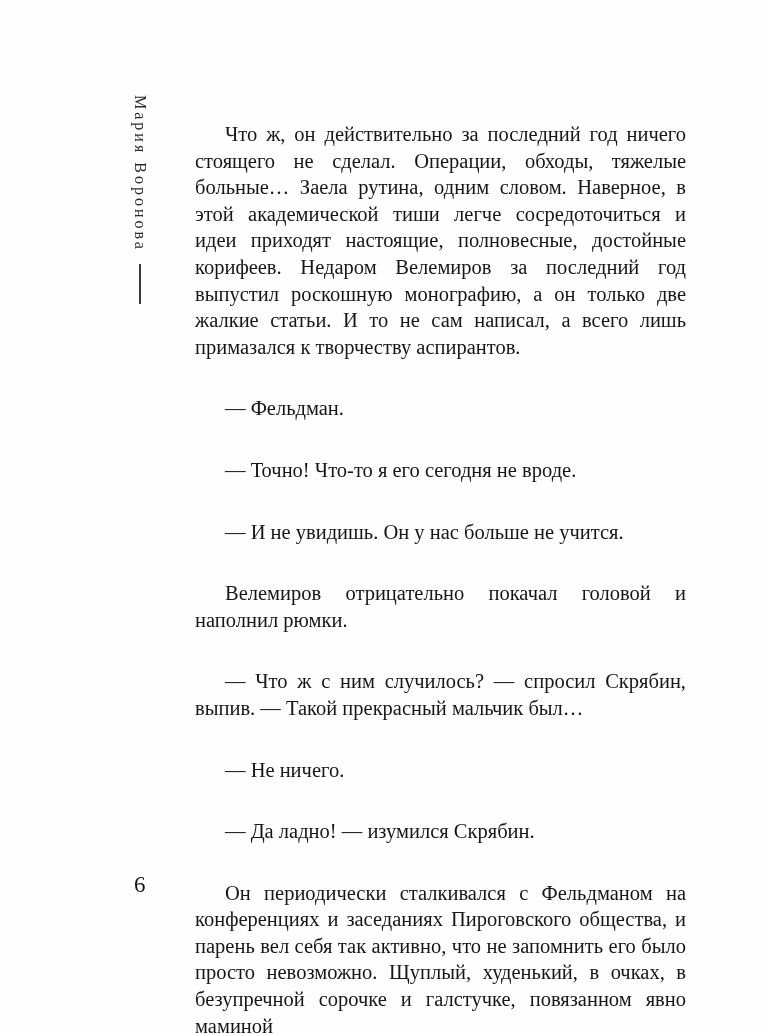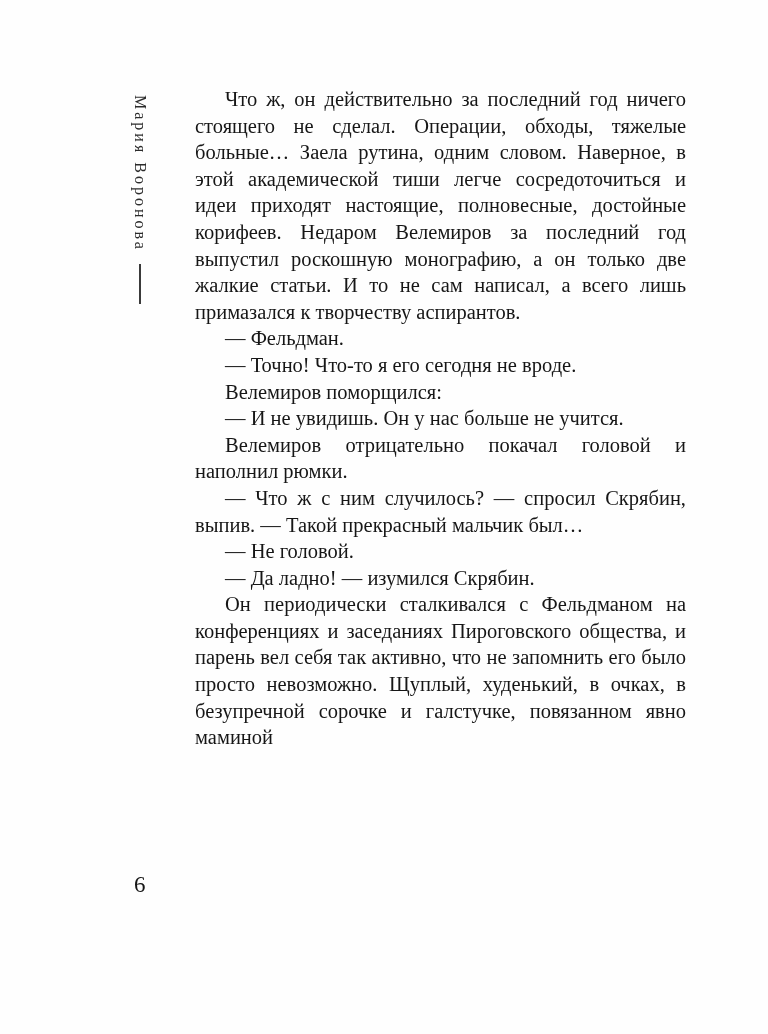--- a/index.html
+++ b/index.html
@@ -45,20 +45,21 @@
     top: 86px;
     width: 491px;
     font-size: 20.5px;
     line-height: 26.6px;
     text-align: justify;
     hyphens: auto;
     -webkit-hyphens: auto;
   }
   .text-block p {
     text-indent: 30px;
+    margin-top: 35px;
   }
   .page-number {
     position: absolute;
     left: 134px;
     top: 872px;
     font-size: 23px;
     color: #161616;
   }
 </style>
 </head>
@@ -68,24 +69,23 @@
 
   <div class="author-sidebar">
     <div class="author-vertical">Мария Воронова</div>
     <div class="sidebar-rule"></div>
   </div>
 
   <div class="text-block">
       <p>Что ж, он действительно за последний год ничего стоящего не сделал. Операции, обходы, тяжелые больные… Заела рутина, одним словом. Наверное, в этой академической тиши легче сосредоточиться и идеи приходят настоящие, полновесные, достойные корифеев. Недаром Велемиров за последний год выпустил роскошную монографию, а он только две жалкие статьи. И то не сам написал, а всего лишь примазался к творчеству аспирантов.</p>
       <p>— Фельдман.</p>
       <p>— Точно! Что-то я его сегодня не вроде.</p>
-      <p>Велемиров поморщился:</p>
       <p>— И не увидишь. Он у нас больше не учится.</p>
       <p>Велемиров отрицательно покачал головой и наполнил рюмки.</p>
       <p>— Что ж с ним случилось? — спросил Скрябин, выпив. — Такой прекрасный мальчик был…</p>
-      <p>— Не головой.</p>
+      <p>— Не ничего.</p>
       <p>— Да ладно! — изумился Скрябин.</p>
       <p>Он периодически сталкивался с Фельдманом на конференциях и заседаниях Пироговского общества, и парень вел себя так активно, что не запомнить его было просто невозможно. Щуплый, худенький, в очках, в безупречной сорочке и галстучке, повязанном явно маминой</p>
     </div>
 
   <div class="page-number">6</div>
 
 </div>
 
 </body></html>

